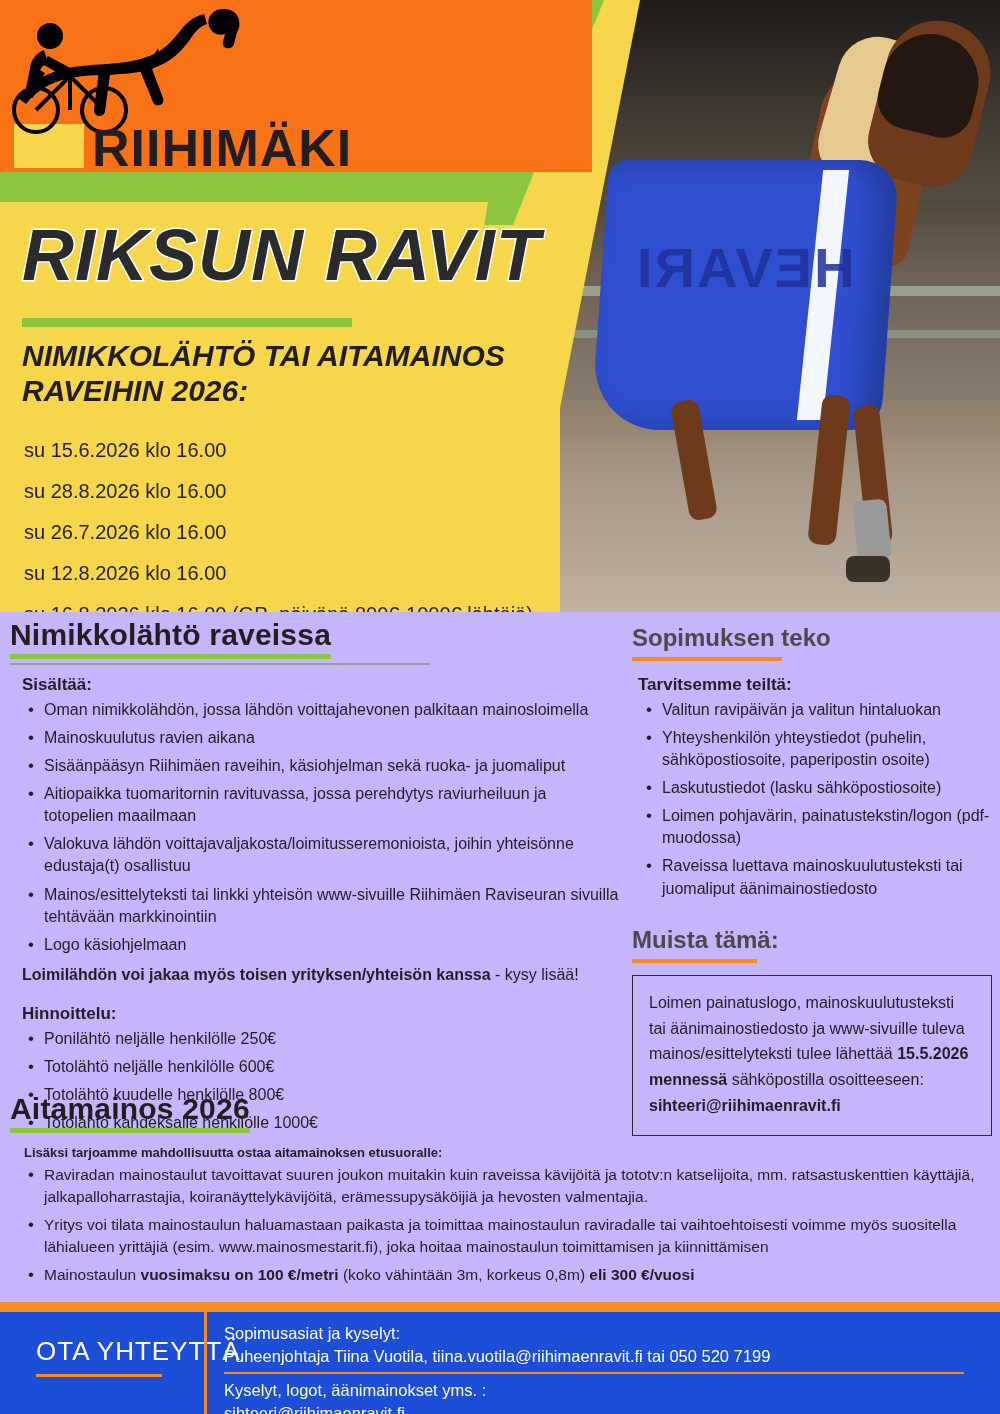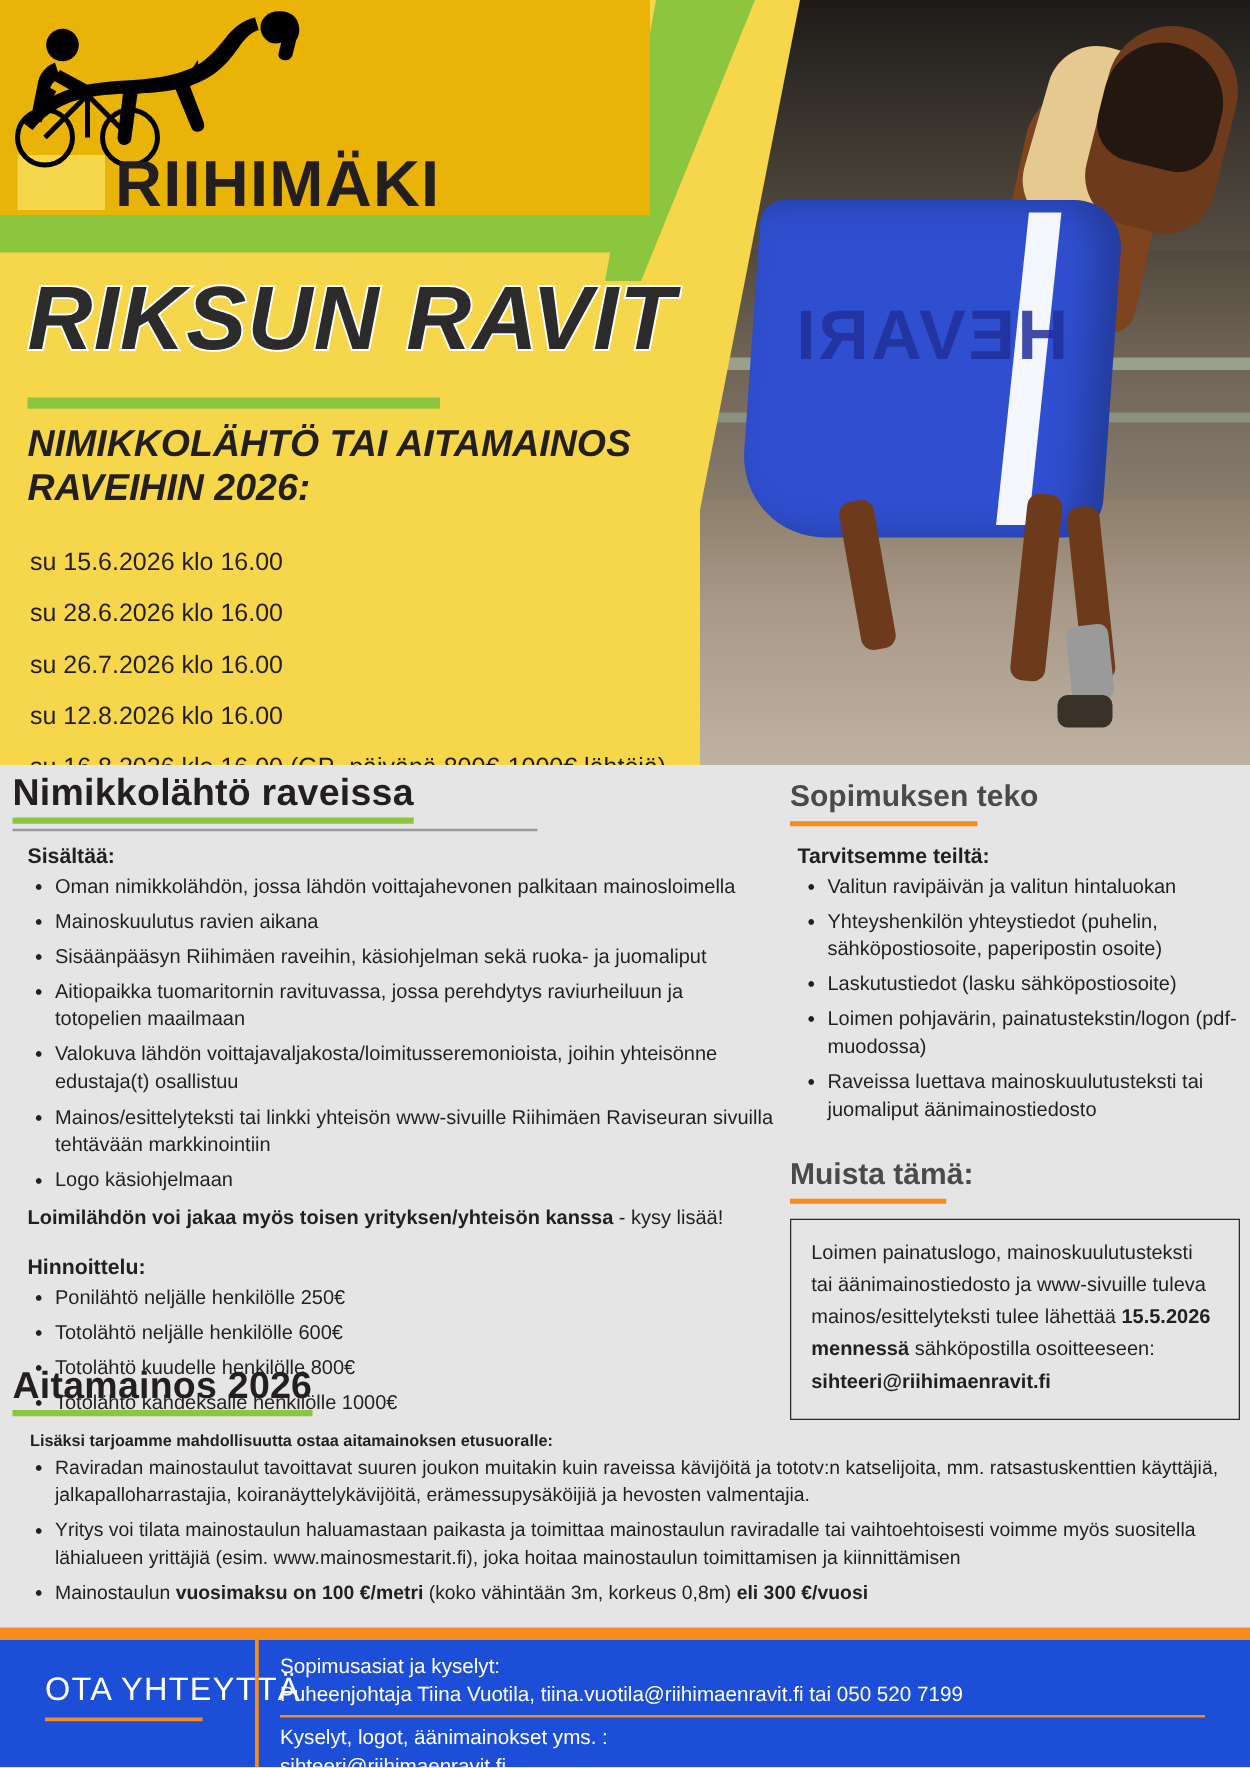--- a/index.html
+++ b/index.html
@@ -138,22 +138,22 @@
     clip-path: polygon(34% 0, 100% 0, 24% 100%, 0 100%);
   }
   .hero-green-bar {
     position: absolute;
     left: 0; top: 168px; width: 520px; height: 34px;
     background: #8cc63f;
   }
 
   
   .logo-area {
-    position: absolute; left: 0; top: 0; width: 520px; height: 172px;
-    background: #eab308;
+    position: absolute; left: 0; top: 0; width: 592px; height: 172px;
+    background: #f97316;
   }
   .logo-horse {
     position: absolute; left: 8px; top: 6px; width: 300px; height: 130px;
   }
   .logo-yellow-block {
     position: absolute; left: 14px; top: 124px; width: 70px; height: 44px;
     background: #f6d64a;
   }
   .logo-text {
     position: absolute; left: 92px; top: 118px;
@@ -183,21 +183,21 @@
   }
   .dates {
     position: absolute; left: 24px; top: 435px; width: 600px;
     font-size: 20px; color: #231f20; line-height: 1.55;
   }
   .dates div { margin-bottom: 10px; }
 
   
   .body-wrap {
     position: absolute; left: 0; top: 612px; width: 1000px; height: 700px;
-    background: #e5e5e5;
+    background: #c4b5fd;
   }
   .sec-title {
     font-size: 30px; font-weight: bold; color: #231f20;
     font-family: "Liberation Sans", sans-serif;
     letter-spacing: .2px;
   }
   .sec-title.green-under {
     border-bottom: 5px solid #8cc63f;
     display: inline-block; padding-bottom: 2px;
   }
@@ -340,21 +340,21 @@
       </svg>
       <div class="logo-text">RIIHIMÄKI</div>
     </div>
 
     <div class="title-main">RIKSUN RAVIT</div>
     <div class="title-underline"></div>
     <div class="subtitle">NIMIKKOLÄHTÖ TAI AITAMAINOS RAVEIHIN 2026:</div>
 
     <div class="dates">
       <div>su 15.6.2026  klo 16.00</div>
-      <div>su 28.6.2026 klo 16.00</div>
+      <div>su 28.8.2026 klo 16.00</div>
       <div>su 26.7.2026 klo 16.00</div>
       <div>su 12.8.2026 klo 16.00</div>
       <div>su 16.8.2026 klo 16.00 (GP -päivänä 800€-1000€ lähtöjä)</div>
     </div>
   </div>
 
   <div class="body-wrap">
 
     <div class="col-left">
       <div class="sec-title green-under">Nimikkolähtö raveissa</div>

